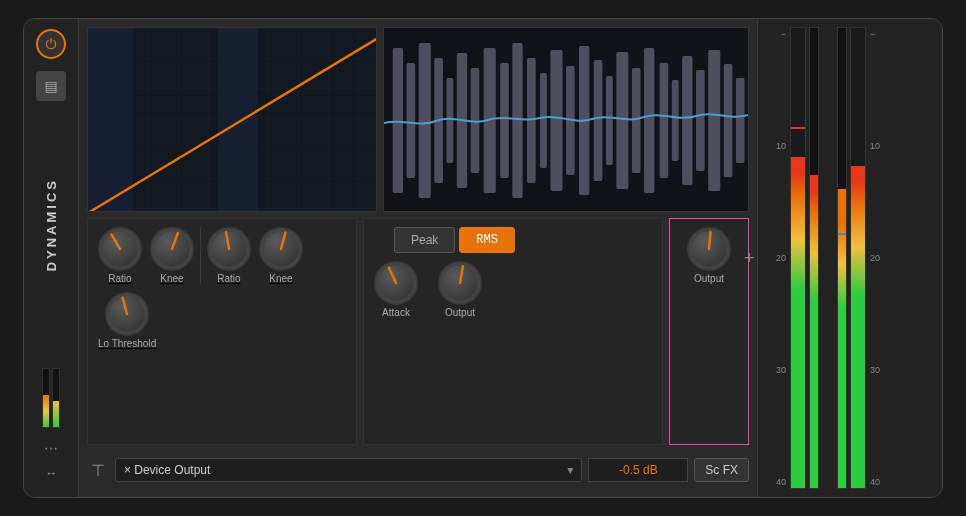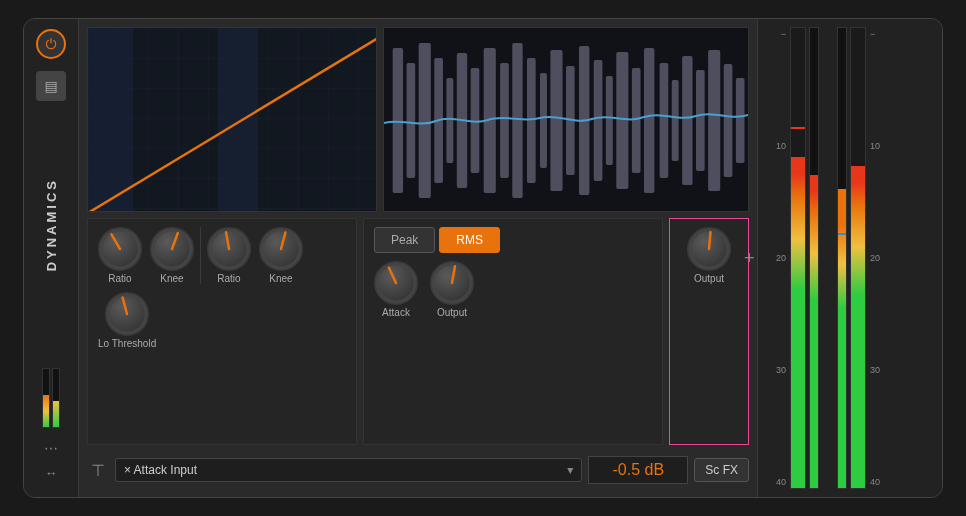--- a/index.html
+++ b/index.html
@@ -121,20 +121,21 @@
 
     
     .threshold-section {
       display: flex;
       flex-direction: column;
       width: 270px;
       background: #252525;
       border: 1px solid #333;
       padding: 8px 10px;
       gap: 4px;
+      text-decoration: underline;
     }
 
     .knob-group {
       display: flex;
       flex-direction: column;
       align-items: center;
       gap: 2px;
     }
 
     .knob-label {
@@ -152,42 +153,44 @@
       border: 1px solid #333;
       padding: 8px 10px;
       gap: 4px;
     }
 
     .peak-rms-row {
       display: flex;
       flex-direction: row;
       gap: 4px;
       align-self: flex-start;
+      margin-left: 20px;
     }
 
     .mode-btn {
       padding: 5px 16px;
       border: 1px solid #555;
       background: #333;
       color: #aaa;
       font-size: 12px;
       cursor: pointer;
       border-radius: 3px;
     }
 
     .mode-btn.active {
       background: #e8720c;
       color: #fff;
       border-color: #e8720c;
+      font-family: Liberation Mono, monospace;
     }
 
     .attack-release-row {
       display: flex;
       flex-direction: row;
-      gap: 12px;
+      gap: 20px;
       margin-top: 4px;
     }
 
     
     .output-section {
       display: flex;
       flex-direction: column;
       align-items: center;
       width: 80px;
       background: #252525;
@@ -214,21 +217,21 @@
       border-radius: 3px;
       padding: 4px 8px;
       gap: 8px;
       flex: 1;
     }
 
     .gain-display {
       background: #1e1e1e;
       border: 1px solid #444;
       color: #e8720c;
-      font-size: 16px;
+      font-size: 12px;
       padding: 4px 10px;
       width: 100px;
       text-align: center;
     }
 
     .sc-fx-btn {
       background: #333;
       border: 1px solid #555;
       color: #ccc;
       font-size: 12px;
@@ -563,21 +566,21 @@
           </div>
           <span class="knob-label">Output</span>
         </div>
       </div>
 
     </div>
 
     <div class="bottom-bar">
       <div style="color:#888;font-size:16px;cursor:pointer;padding:4px;">⊤</div>
       <div class="device-input-area">
-        <span style="color:#ccc;font-size:12px;flex:1;">× Attack Input</span>
+        <span style="color:#ccc;font-size:12px;flex:1;">× Device Output</span>
         <span style="color:#888;font-size:12px;cursor:pointer;">▾</span>
       </div>
       <div class="gain-display">
         <span>-0.5 dB</span>
       </div>
       <button class="sc-fx-btn">Sc FX</button>
     </div>
 
   </div>
 

